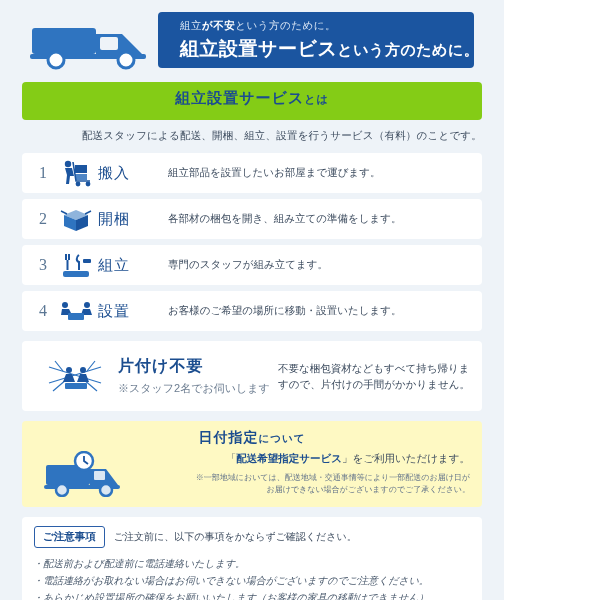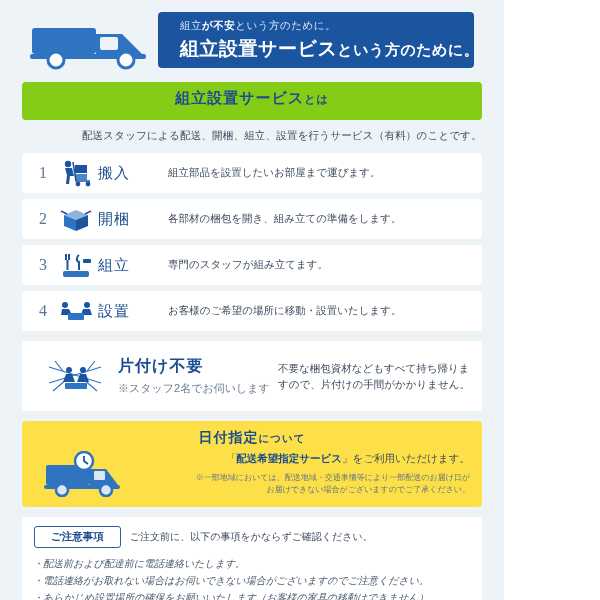--- a/index.html
+++ b/index.html
@@ -161,21 +161,21 @@
   }
   .nocleanup-desc {
     flex: 1;
     font-size: 10.5px;
     line-height: 1.55;
     color: #3c4b5e;
   }
 
   
   .datebox {
-    background: #fde047;
+    background: #fef9c3;
     border-radius: 4px;
     margin-top: 10px;
     padding: 8px 12px 10px 12px;
     box-sizing: border-box;
   }
   .datebox-title {
     text-align: center;
     font-size: 14px;
     font-weight: bold;
     color: #1b4d8f;
@@ -226,21 +226,21 @@
     display: flex;
     align-items: center;
     margin-bottom: 7px;
   }
   .notes-badge {
     border: 1px solid #2b5ea8;
     border-radius: 3px;
     color: #1b4d8f;
     font-size: 10.5px;
     font-weight: bold;
-    padding: 3px 16px;
+    padding: 3px 8px;
     margin-right: 9px;
     white-space: nowrap;
   }
   .notes-headtext {
     font-size: 10px;
     color: #3c4b5e;
   }
   .notes-list {
     margin: 0;
     padding: 0;

